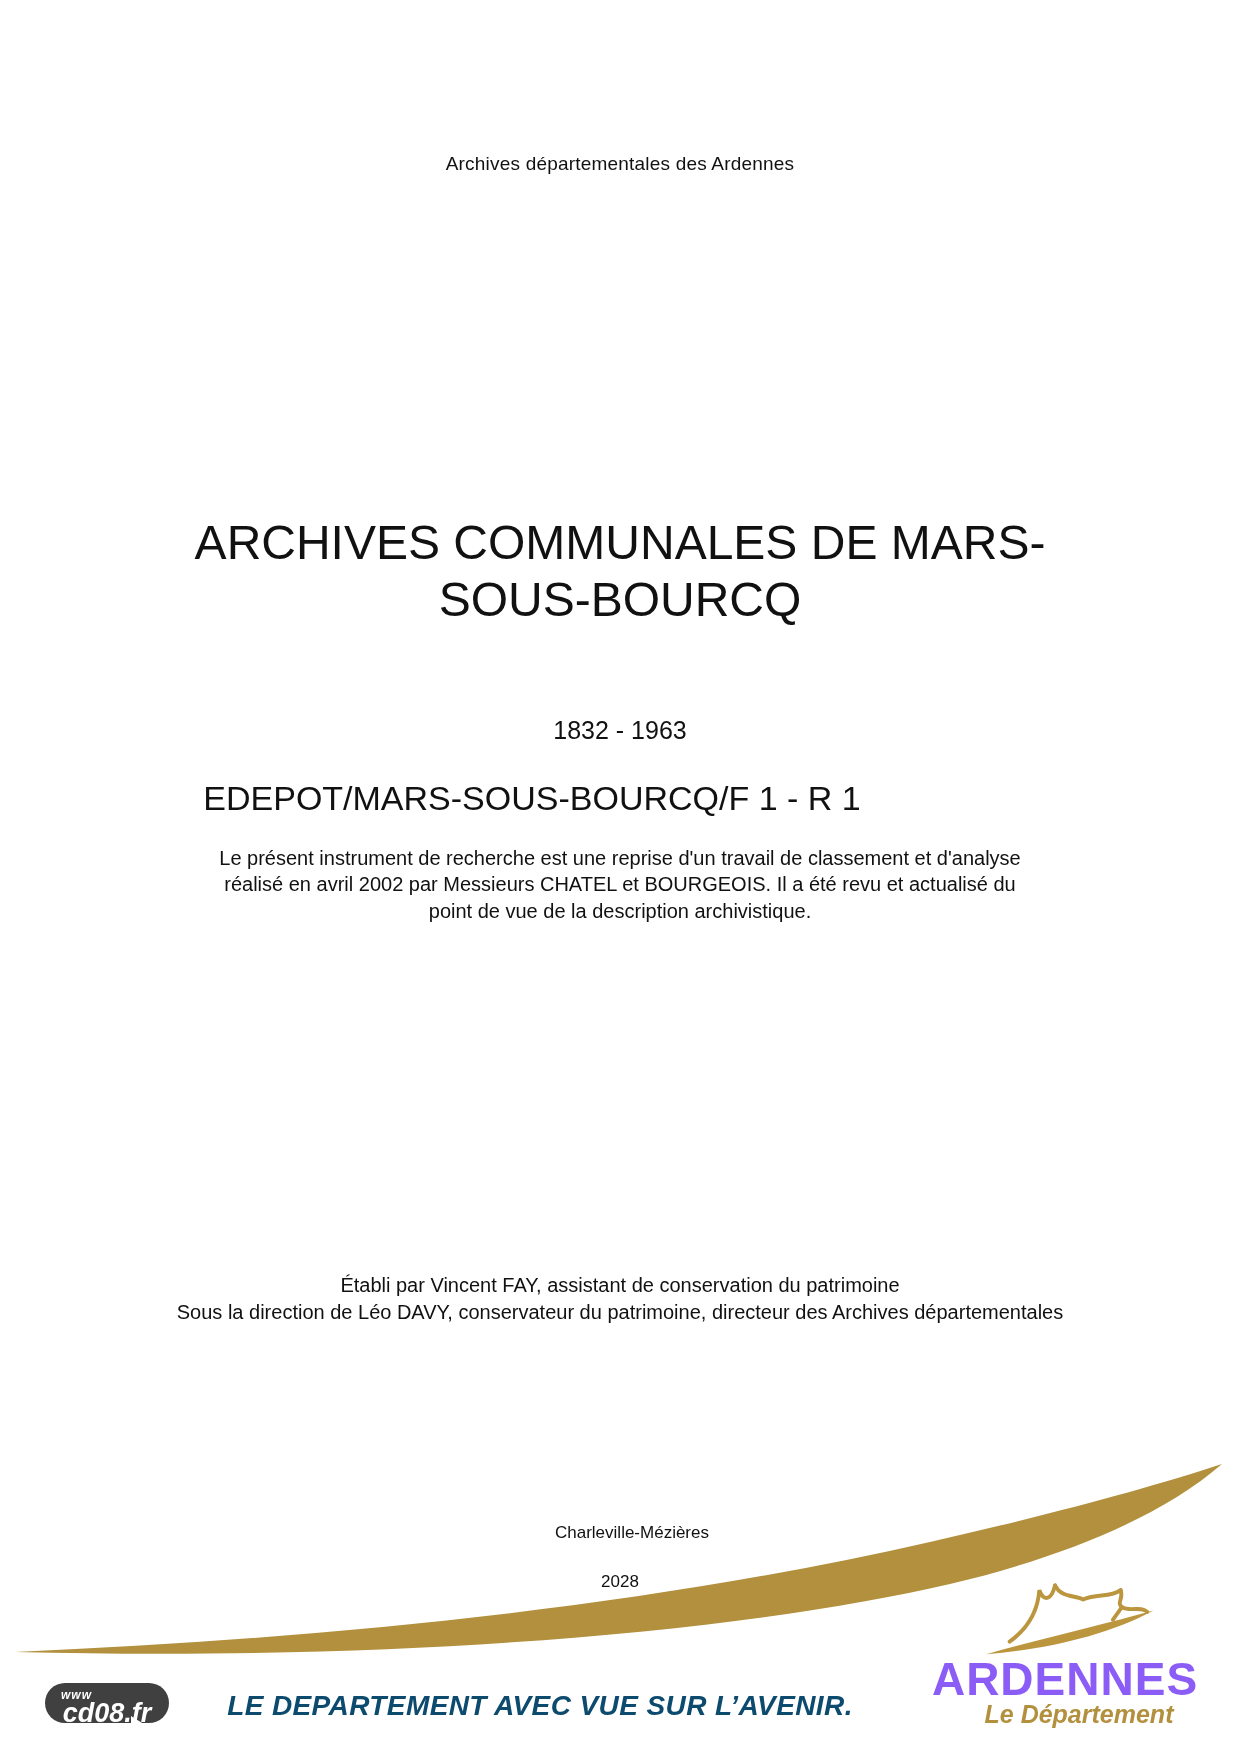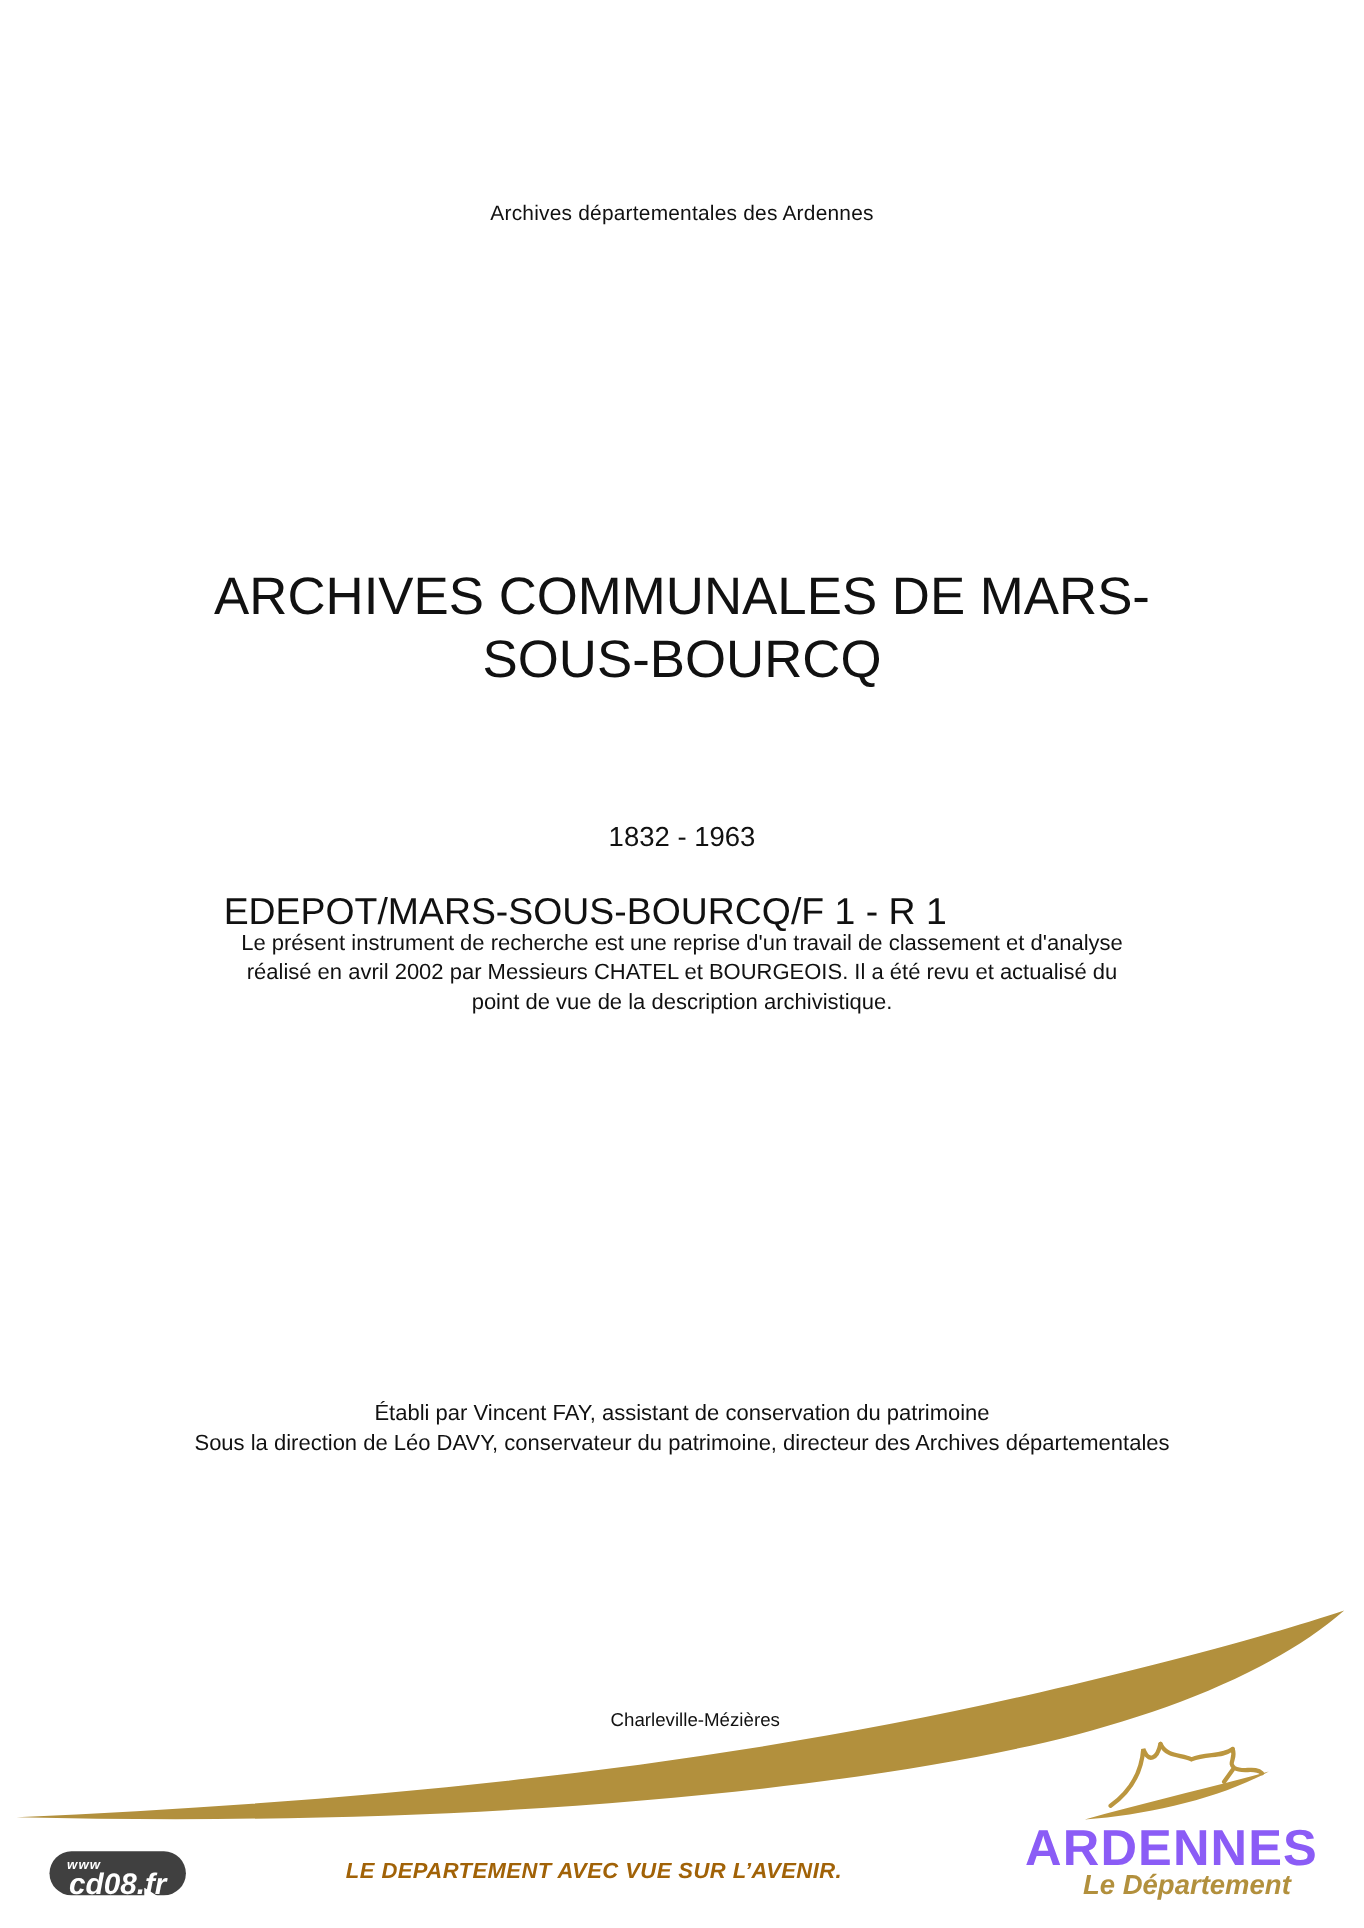--- a/index.html
+++ b/index.html
@@ -6,21 +6,21 @@
   .page{
     position:relative;
     width:1240px;height:1753px;
     background:#ffffff;
     margin:0 auto;
     overflow:hidden;
     font-family:"Liberation Sans", sans-serif;
     color:#111;
   }
   .abs{position:absolute;}
-  .ctr{text-align:center;margin-top:31px;}
+  .ctr{text-align:center;}
   .header-line{
     left:0;top:153px;width:1240px;
     font-size:19px;letter-spacing:0.2px;
   }
   .doc-title{
     left:190px;top:515px;width:860px;
     font-size:48px;line-height:1.18;
     text-align:center;
   }
   .date-range{
@@ -68,22 +68,22 @@
   }
   .cd08 .cursor{
     position:absolute;left:86px;top:33px;width:14px;height:16px;
     background:#fff;
     clip-path:polygon(0 0, 100% 55%, 55% 68%, 78% 100%, 60% 100%, 40% 72%, 0 95%);
   }
   
   .tagline{
     left:40px;top:1690px;width:1000px;
     text-align:center;
-    font-size:20px;font-weight:bold;font-style:italic;
-    color:#a16207;letter-spacing:0.4px;
+    font-size:28px;font-weight:bold;font-style:italic;
+    color:#0c4a6e;letter-spacing:0.4px;
   }
   
   .ardennes{
     left:890px;top:1576px;width:350px;height:170px;
   }
   .ardennes .boar{position:absolute;left:70px;top:0;width:240px;height:86px;}
   .ardennes .name{
     position:absolute;left:0;top:76px;width:350px;
     text-align:center;
     font-size:46px;font-weight:bold;

